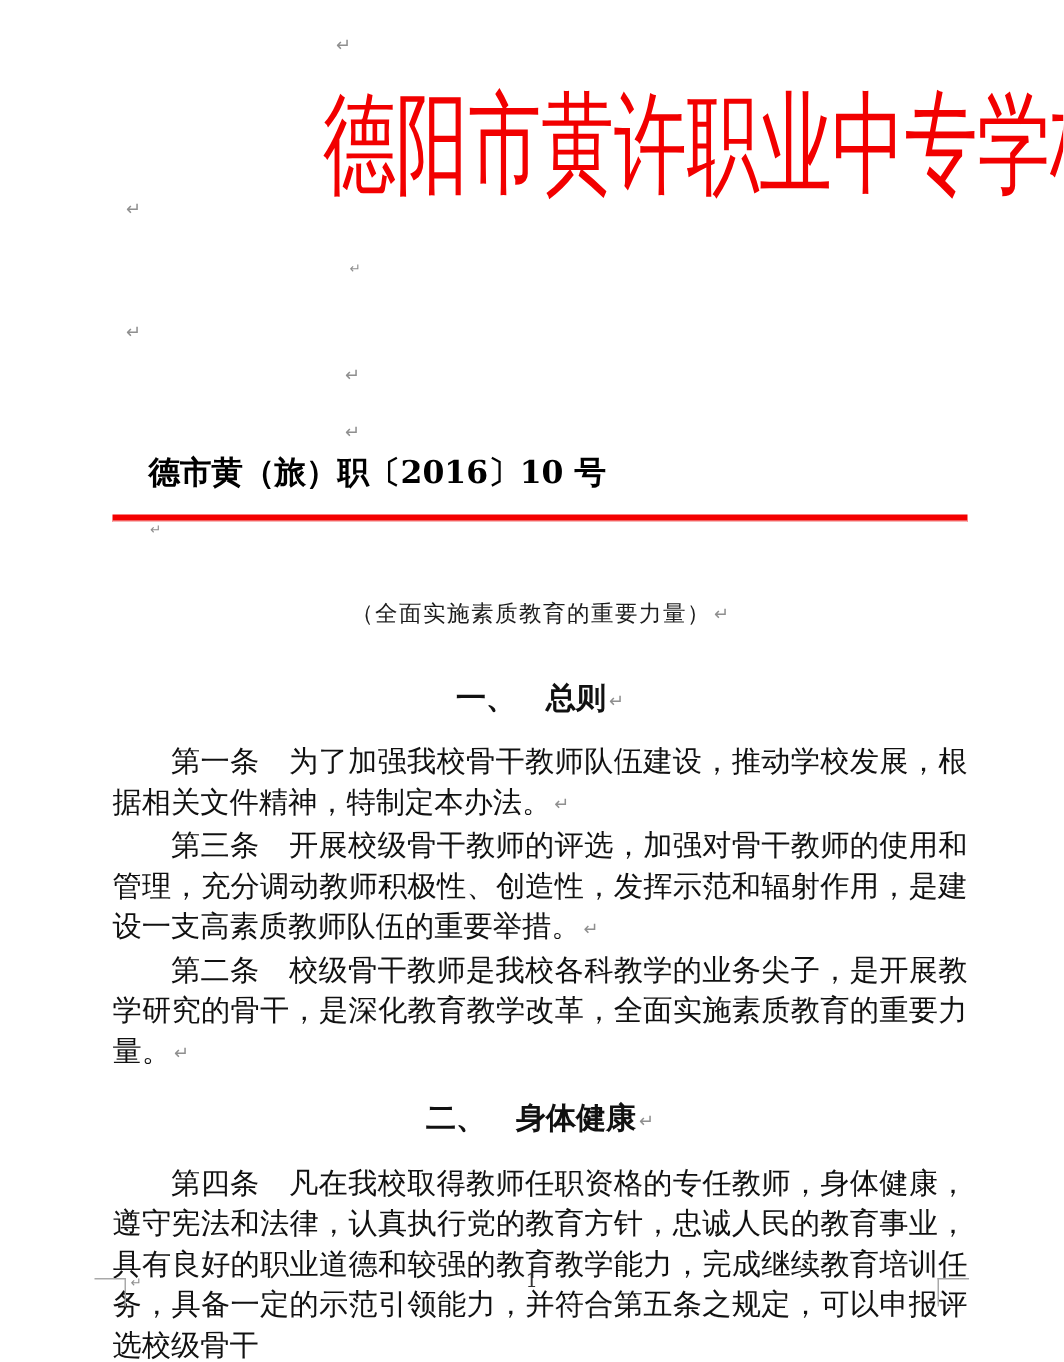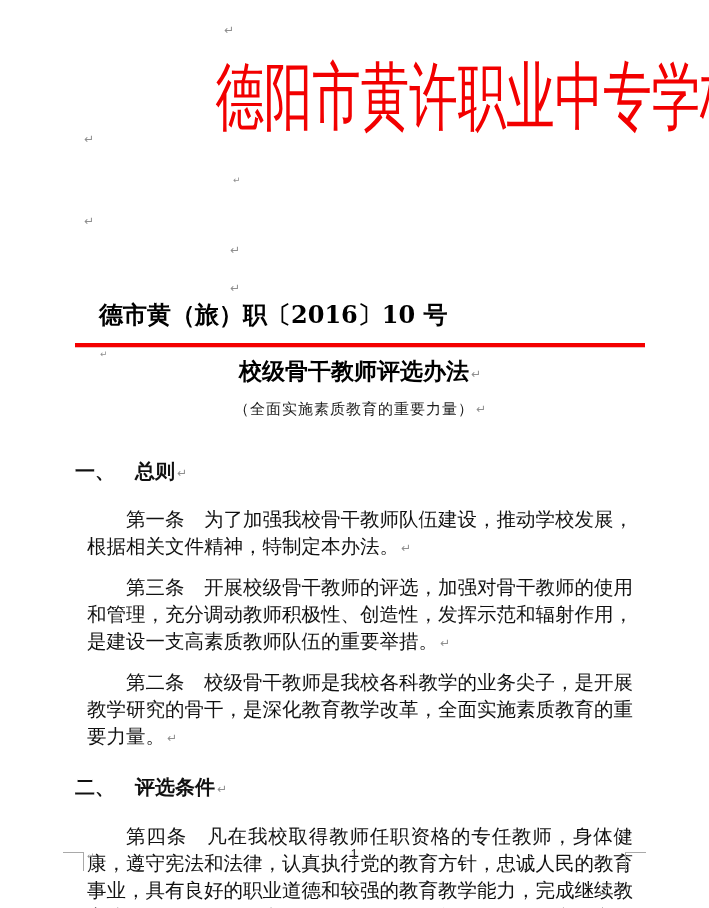--- a/index.html
+++ b/index.html
@@ -19,21 +19,21 @@
     white-space: nowrap;
   }
   .lh-line { height: 84px; line-height: 84px; font-size: 74px; }
   .lh-line > span { display: inline-block; transform-origin: 50% 50%; }
   .lh1 > span { transform: scaleX(0.655); }
   .lh2 > span { transform: scaleX(0.790); }
   
   .docline {
     position: absolute; top: 302px; left: 75px; width: 570px;
     display: flex; justify-content: space-between; align-items: baseline;
-    font-size: 24px; font-weight: bold; line-height: 26px;
+    font-size: 21px; font-weight: bold; line-height: 26px;
     box-sizing: border-box; padding: 0 22px 0 24px;
     white-space: nowrap;
   }
   
   .redline {
     position: absolute; top: 343px; left: 75px; width: 570px; height: 4px;
     background: #f40000;
     border-bottom: 1px solid #f7b9b9;
   }
   
@@ -46,26 +46,26 @@
     position: absolute; top: 397px; left: 75px; width: 570px;
     text-align: center; font-size: 15px; font-weight: normal; line-height: 24px;
     letter-spacing: 1px; color: #1c1c1c; white-space: nowrap;
   }
   
   .body {
     position: absolute; top: 451px; left: 75px; width: 570px;
     font-size: 19.5px; line-height: 27px; color: #111111;
   }
   .sec-heading {
-    text-align: left; font-weight: bold; font-size: 20px;
-    line-height: 40px; margin: 0 0 13px 0; white-space: nowrap;
+    text-align: center; font-weight: bold; font-size: 20px;
+    line-height: 28px; margin: 0 0 13px 0; white-space: nowrap;
   }
   .sec-heading.second { margin-top: 15px; margin-bottom: 14px; }
   .body p {
-    margin: 12px; text-indent: 2em;
+    margin: 0; text-indent: 2em;
     text-align: justify; text-justify: inter-character;
     text-align-last: left;
   }
   
   .pmark {
     color: #8f8f8f; font-size: 12px; font-weight: normal;
     letter-spacing: 0; vertical-align: 1px; padding-left: 2px;
     font-family: "DejaVu Sans", sans-serif;
   }
   .apmark {
@@ -91,43 +91,40 @@
   <div class="letterhead">
     <div class="lh-line lh1"><span>德阳市黄许职业中专学校</span></div>
   </div>
 
   <div class="docline">
     <span>德市黄（旅）职〔2016〕10 号</span>
   </div>
 
   <div class="redline"></div>
 
-  <div class="doc-title">
-    <span>校级骨干教师评选办法</span><span class="pmark">↵</span>
-  </div>
 
   <div class="doc-subtitle">
     <span>（全面实施素质教育的重要力量）</span><span class="pmark">↵</span>
   </div>
 
   <div class="body">
     <div class="sec-heading">
       <span>一、　总则</span><span class="pmark">↵</span>
     </div>
     <p>
       <span>第一条　为了加强我校骨干教师队伍建设，推动学校发展，根据相关文件精神，特制定本办法。</span><span class="pmark">↵</span>
     </p>
     <p>
       <span>第三条　开展校级骨干教师的评选，加强对骨干教师的使用和管理，充分调动教师积极性、创造性，发挥示范和辐射作用，是建设一支高素质教师队伍的重要举措。</span><span class="pmark">↵</span>
     </p>
     <p>
       <span>第二条　校级骨干教师是我校各科教学的业务尖子，是开展教学研究的骨干，是深化教育教学改革，全面实施素质教育的重要力量。</span><span class="pmark">↵</span>
     </p>
     <div class="sec-heading second">
-      <span>二、　评选条件</span><span class="pmark">↵</span>
+      <span>二、　身体健康</span><span class="pmark">↵</span>
     </div>
     <p>
       <span>第四条　凡在我校取得教师任职资格的专任教师，身体健康，遵守宪法和法律，认真执行党的教育方针，忠诚人民的教育事业，具有良好的职业道德和较强的教育教学能力，完成继续教育培训任务，具备一定的示范引领能力，并符合第五条之规定，可以申报评选校级骨干</span>
     </p>
   </div>
 
   <span class="apmark" style="left:224px; top:24px;">↵</span>
   <span class="apmark" style="left:84px;  top:133px;">↵</span>
   <span class="apmark tiny" style="left:233px; top:176px;">↵</span>
   <span class="apmark" style="left:84px;  top:215px;">↵</span>

